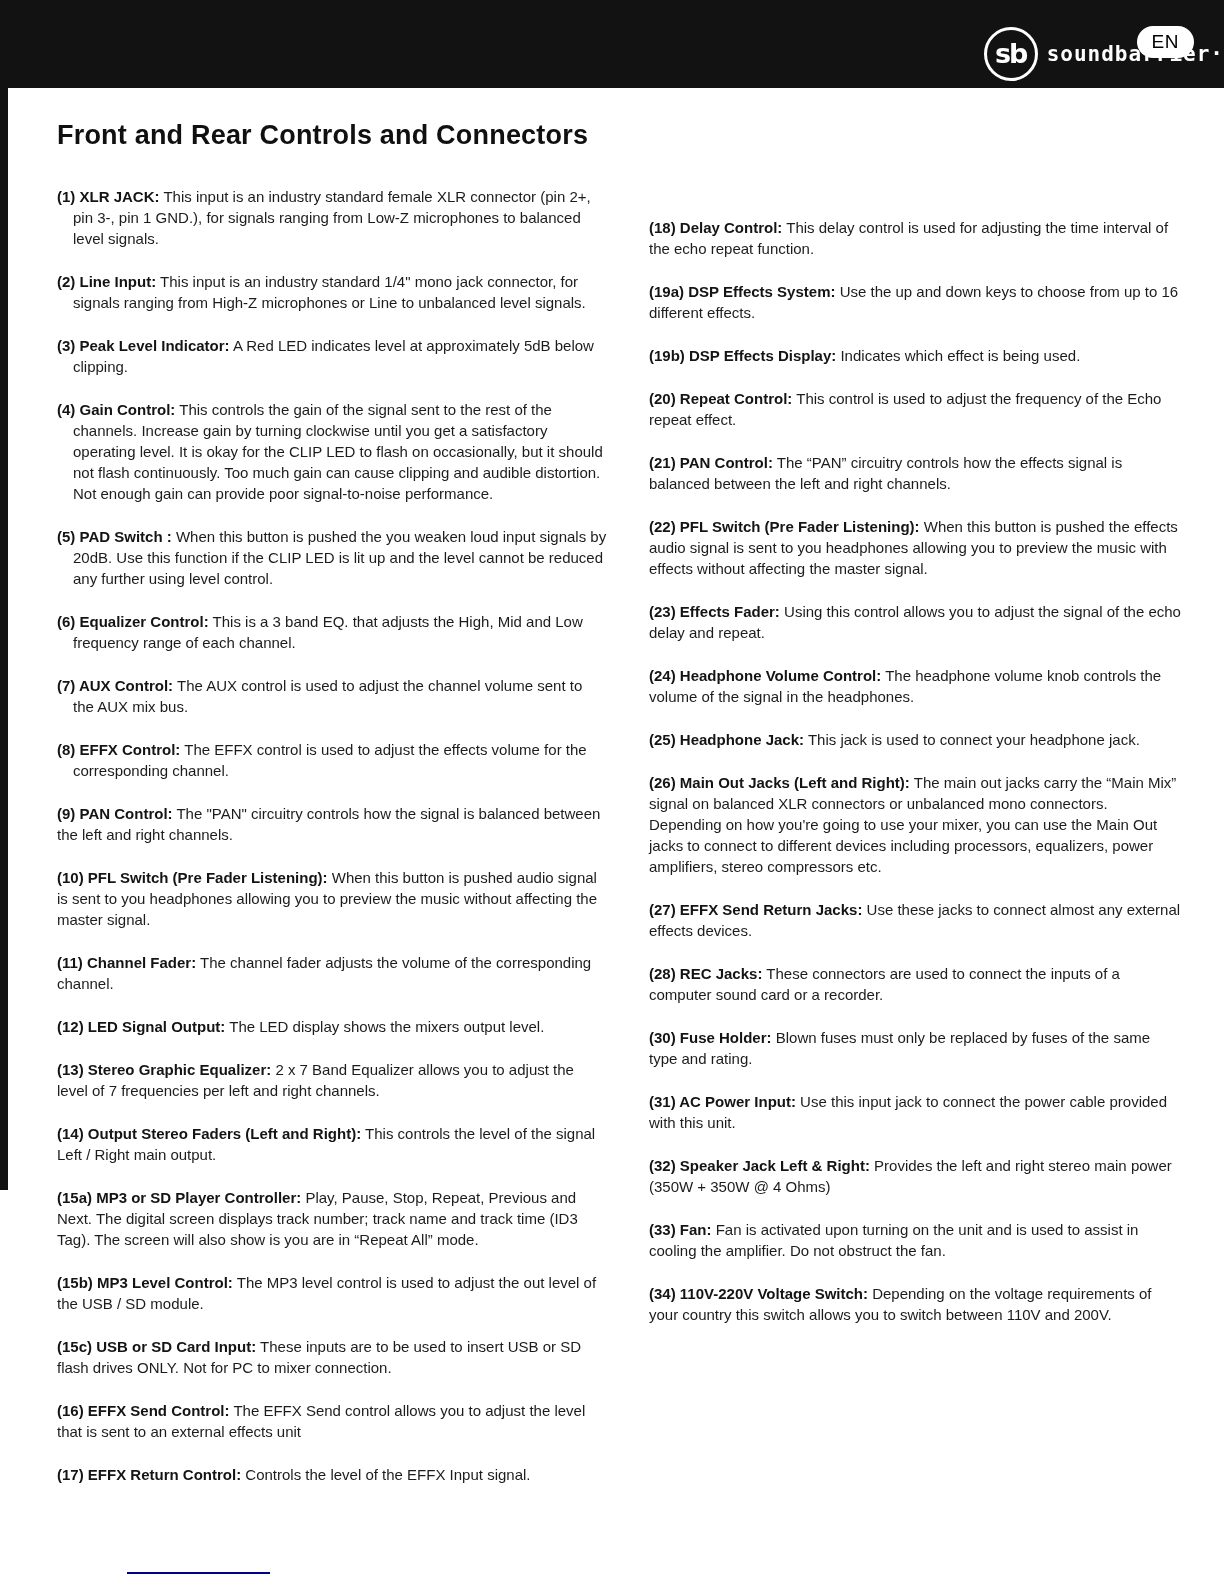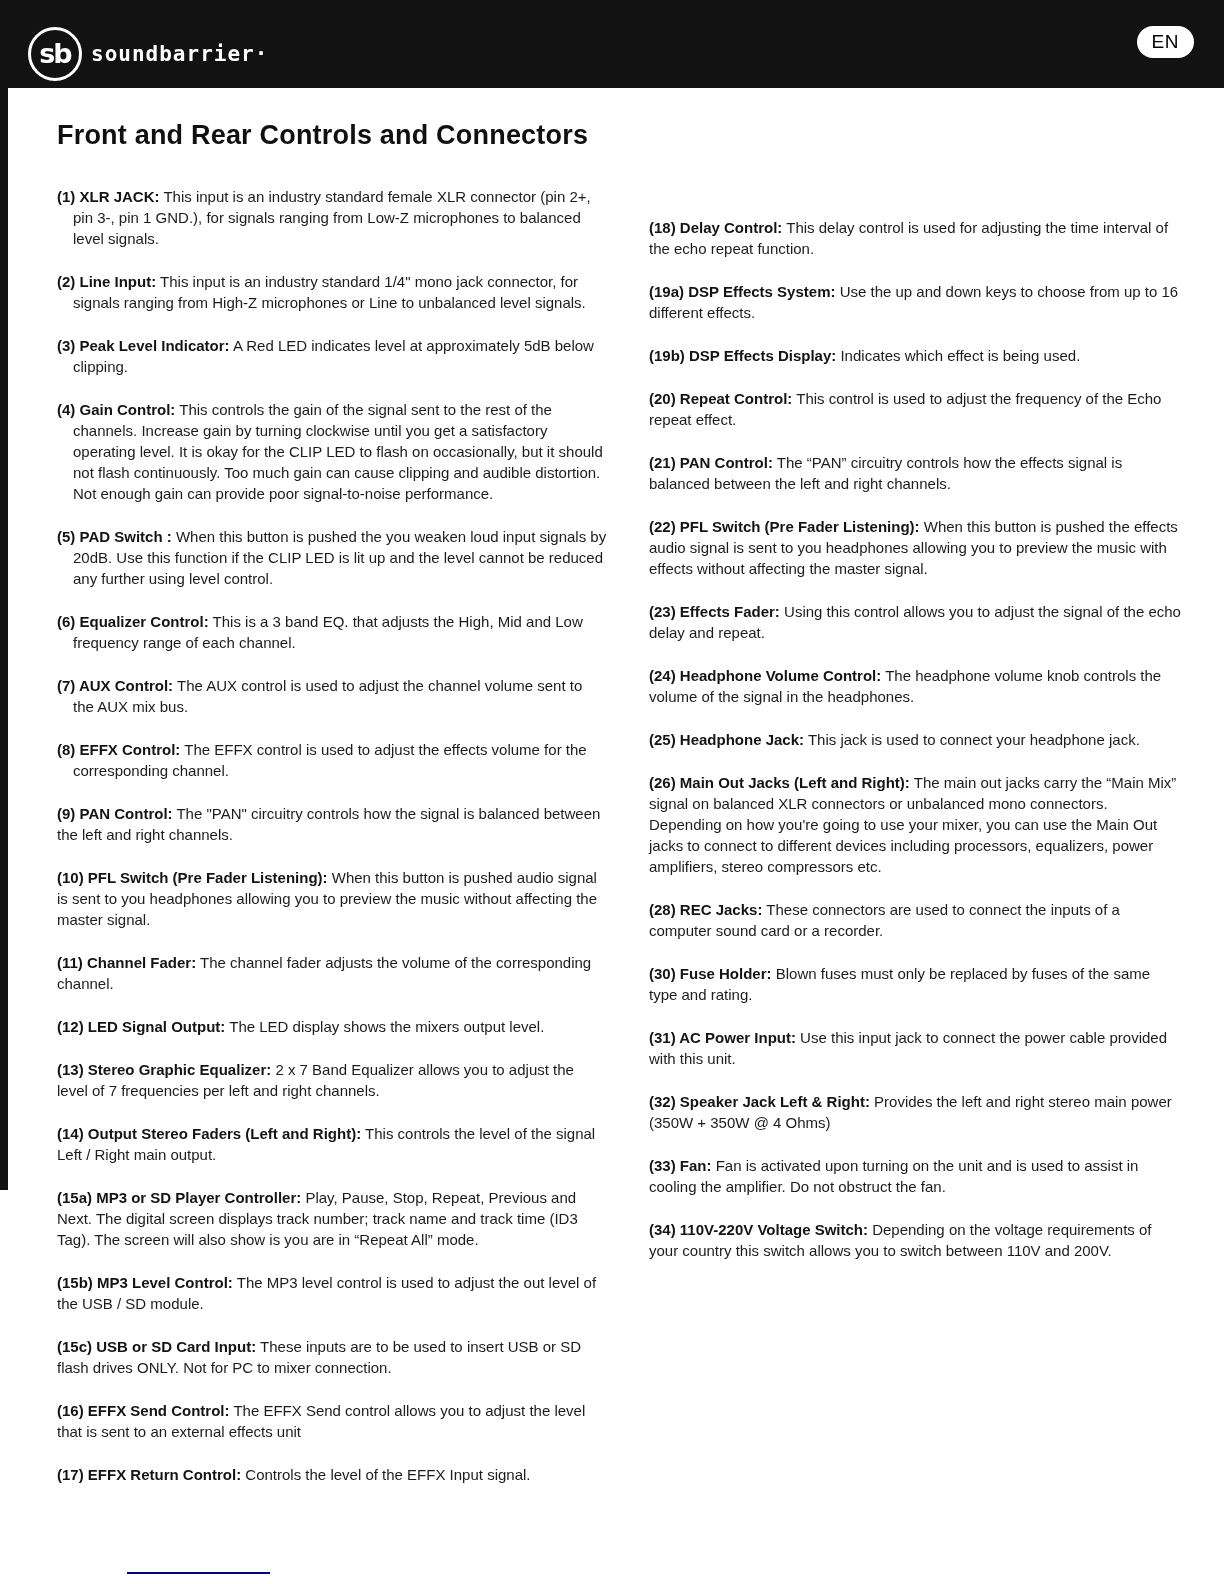--- a/index.html
+++ b/index.html
@@ -12,21 +12,21 @@
     overflow:hidden;
   }
   
   .header {
     position:absolute; top:0; left:0;
     width:1224px; height:88px;
     background:#121212;
   }
   .logo-group {
     position:absolute; top:0; left:0; right:0; height:108px;
-    display:flex; align-items:center; justify-content:flex-start; gap:9px;padding-left:28px;
+    display:flex; align-items:center; justify-content:flex-end; gap:9px;padding-left:28px;
   }
   .logo-circle {
     width:54px; height:54px;
     border:3px solid #ffffff; border-radius:50%;
     display:flex; align-items:center; justify-content:center;
     box-sizing:border-box;
   }
   .logo-sb {
     color:#ffffff; font-weight:bold; font-size:27px; line-height:1;
     font-family:"DejaVu Sans", sans-serif;
@@ -126,20 +126,21 @@
         <p class="item"><b>(18) Delay Control:</b> This delay control is used for adjusting the time interval of the echo repeat function.</p>
         <p class="item"><b>(19a) DSP Effects System:</b> Use the up and down keys to choose from up to 16 different effects.</p>
         <p class="item"><b>(19b) DSP Effects Display:</b> Indicates which effect is being used.</p>
         <p class="item"><b>(20) Repeat Control:</b> This control is used to adjust the frequency of the Echo repeat effect.</p>
         <p class="item"><b>(21) PAN Control:</b> The “PAN” circuitry controls how the effects signal is balanced between the left and right channels.</p>
         <p class="item"><b>(22) PFL Switch (Pre Fader Listening):</b> When this button is pushed the effects audio signal is sent to you headphones allowing you to preview the music with effects without affecting the master signal.</p>
         <p class="item"><b>(23) Effects Fader:</b> Using this control allows you to adjust the signal of the echo delay and repeat.</p>
         <p class="item"><b>(24) Headphone Volume Control:</b> The headphone volume knob controls the volume of the signal in the headphones.</p>
         <p class="item"><b>(25) Headphone Jack:</b> This jack is used to connect your headphone jack.</p>
         <p class="item"><b>(26) Main Out Jacks (Left and Right):</b> The main out jacks carry the “Main Mix” signal on balanced XLR connectors or unbalanced mono connectors. Depending on how you're going to use your mixer, you can use the Main Out jacks to connect to different devices including processors, equalizers, power amplifiers, stereo compressors etc.</p>
+        <p class="item"><b>(27) EFFX Send Return Jacks:</b> Use these jacks to connect almost any external effects devices.</p>
         <p class="item"><b>(28) REC Jacks:</b> These connectors are used to connect the inputs of a computer sound card or a recorder.</p>
         <p class="item"><b>(30) Fuse Holder:</b> Blown fuses must only be replaced by fuses of the same type and rating.</p>
         <p class="item"><b>(31) AC Power Input:</b> Use this input jack to connect the power cable provided with this unit.</p>
         <p class="item"><b>(32) Speaker Jack Left &amp; Right:</b> Provides the left and right stereo main power (350W + 350W @ 4 Ohms)</p>
         <p class="item"><b>(33) Fan:</b> Fan is activated upon turning on the unit and is used to assist in cooling the amplifier. Do not obstruct the fan.</p>
         <p class="item"><b>(34) 110V-220V Voltage Switch:</b> Depending on the voltage requirements of your country this switch allows you to switch between 110V and 200V.</p>
       </div>
   </div>
 
   <div class="footer-rule"></div>

